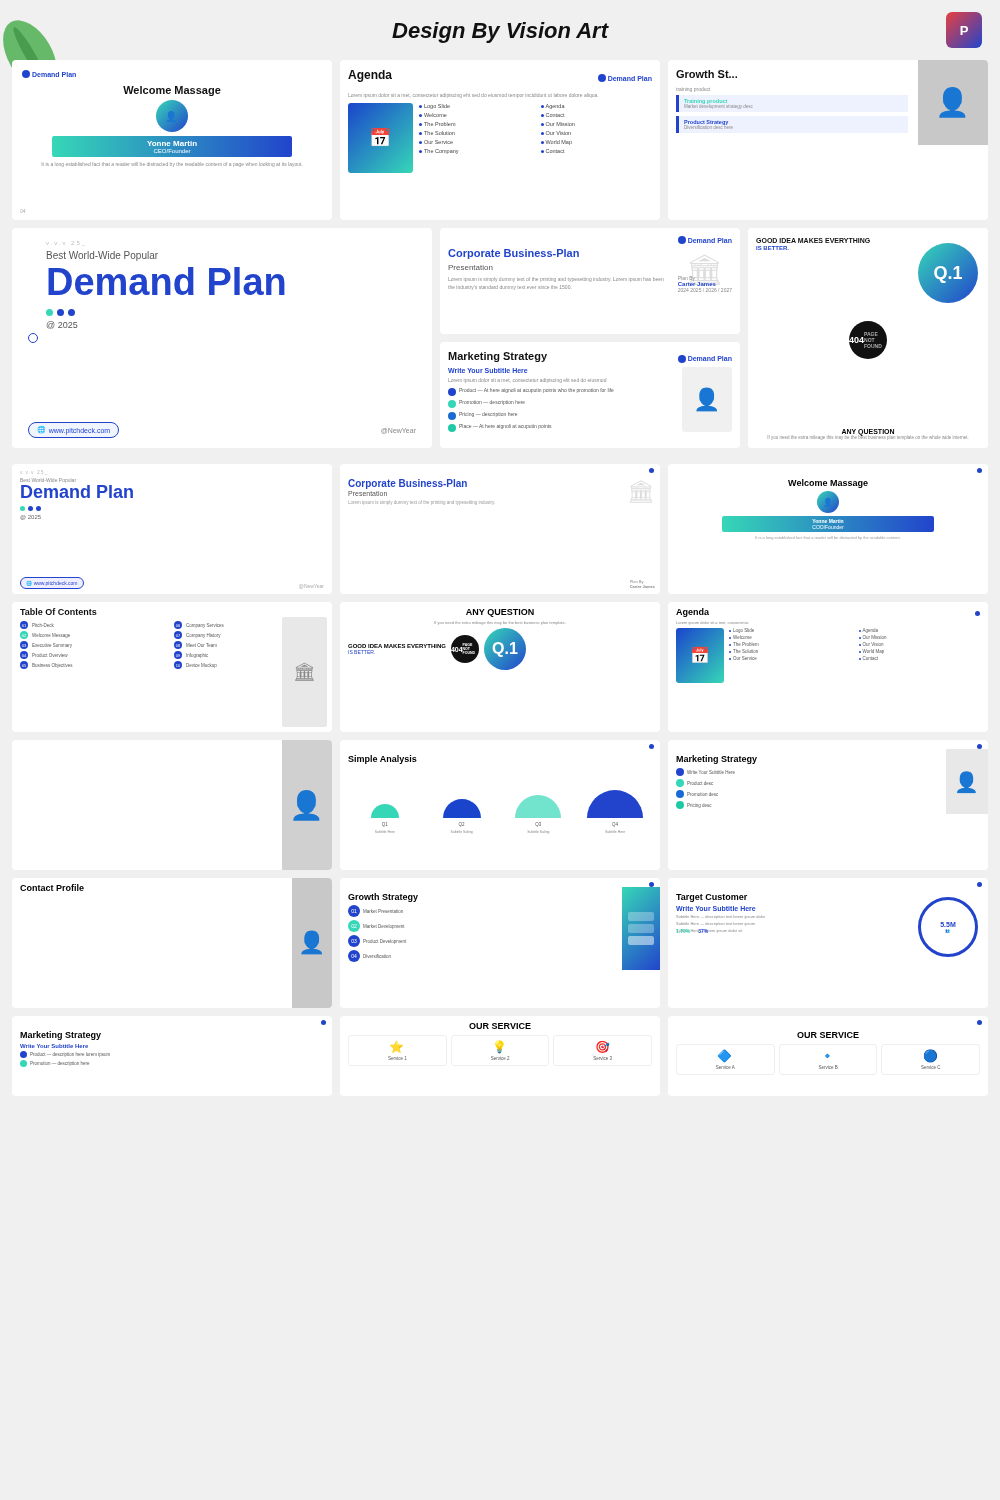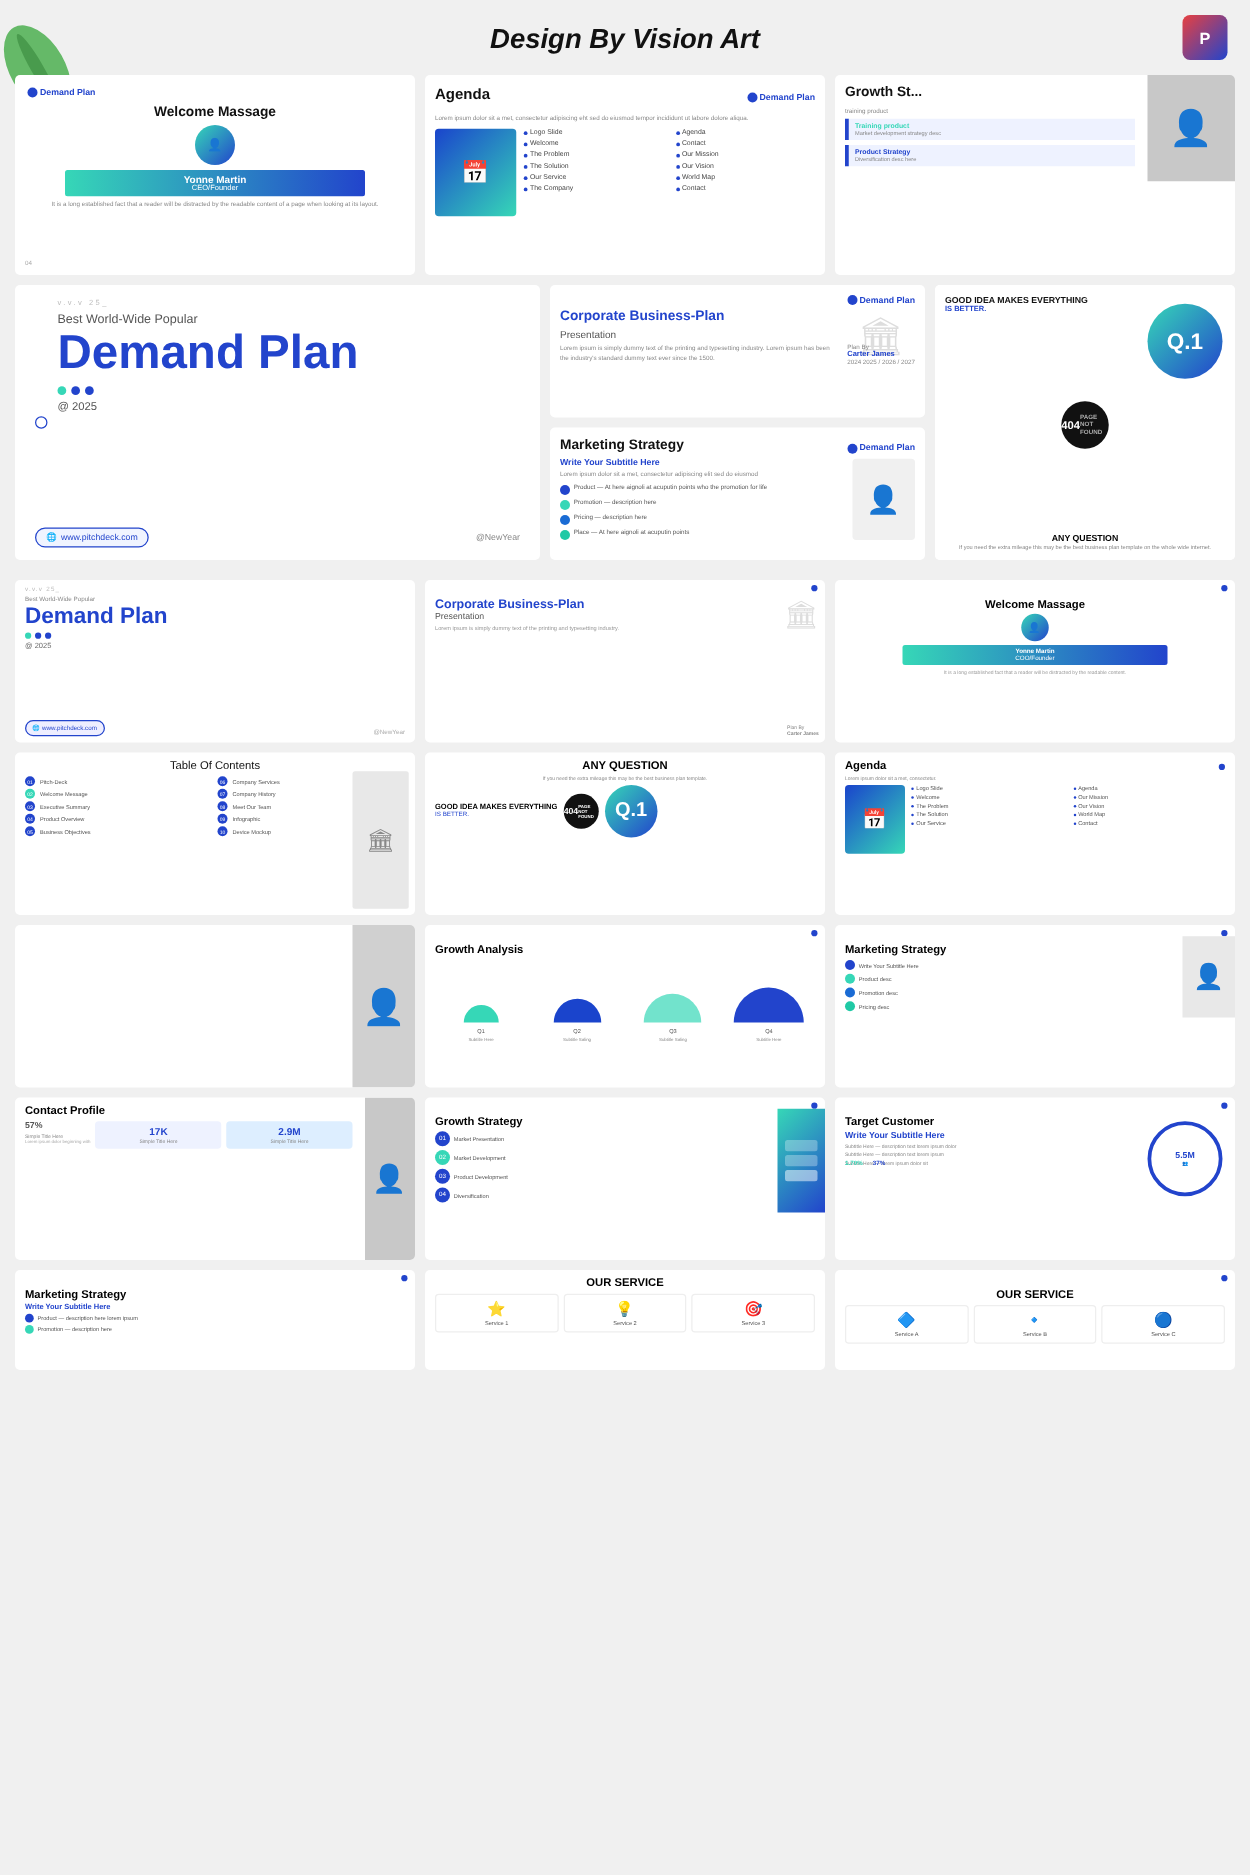--- a/index.html
+++ b/index.html
@@ -588,21 +588,21 @@
       padding: 2px 8px;
       border-radius: 2px;
       margin-bottom: 3px;
       width: 70%;
       text-align: center;
     }
     .s-welcome-desc { font-size: 4px; color: #999; text-align: center; line-height: 1.3; }
 
     
     .s-toc { padding: 5px 8px; }
-    .s-toc-title { font-size: 9px; font-weight: normal; color: #111; margin-bottom: 4px; text-align: center; }
+    .s-toc-title { font-size: 9px; font-weight: bold; color: #111; margin-bottom: 4px; }
     .s-toc-item {
       display: flex;
       gap: 4px;
       align-items: center;
       margin-bottom: 2px;
       font-size: 4.5px;
       color: #555;
     }
     .s-toc-num {
       background: #2244cc;
@@ -1233,21 +1233,21 @@
       </div>
     </div>
 
     <div class="small-card">
       <div class="s-header">
         <div class="s-brand">
             <div class="s-brand-dot"></div>
           </div>
       </div>
       <div class="s-growth-analysis">
-        <div class="s-growth-title">Growth Analysis</div>
+        <div class="s-growth-title">Simple Analysis</div>
 
         <div class="s-growth-chart">
           <div style="flex:1;display:flex;flex-direction:column;align-items:center;justify-content:flex-end;">
             <div style="width:28px;height:14px;border-radius:14px 14px 0 0;background:#36d7b7;"></div>
           </div>
           <div style="flex:1;display:flex;flex-direction:column;align-items:center;justify-content:flex-end;">
             <div style="width:38px;height:19px;border-radius:19px 19px 0 0;background:#1a44cc;"></div>
           </div>
           <div style="flex:1;display:flex;flex-direction:column;align-items:center;justify-content:flex-end;">
             <div style="width:46px;height:23px;border-radius:23px 23px 0 0;background:#36d7b7;opacity:0.7;"></div>
@@ -1302,35 +1302,20 @@
         </div>
       </div>
     </div>
   </div>
 
   <div class="small-row">
 
     <div class="small-card">
       <div class="s-company">
         <div class="s-company-title">Contact Profile</div>
-        <div style="display:flex;gap:4px;padding-right:42px;">
-          <div>
-            <div class="s-company-percent">57%</div>
-            <div style="font-size:4px;color:#888;">Simple Title Here</div>
-            <div style="font-size:3.5px;color:#aaa;">Lorem ipsum dolor beginning with</div>
-          </div>
-          <div class="s-stat-box">
-            <div class="s-stat-num">17K</div>
-            <div class="s-stat-label">Simple Title Here</div>
-          </div>
-          <div class="s-stat-box blue">
-            <div class="s-stat-num">2.9M</div>
-            <div class="s-stat-label">Simple Title Here</div>
-          </div>
-        </div>
       </div>
       <div class="s-company-img">
         <span style="font-size:22px;color:#888;">👤</span>
       </div>
     </div>
 
     <div class="small-card">
       <div class="s-header">
         <div class="s-brand">
             <div class="s-brand-dot"></div>

